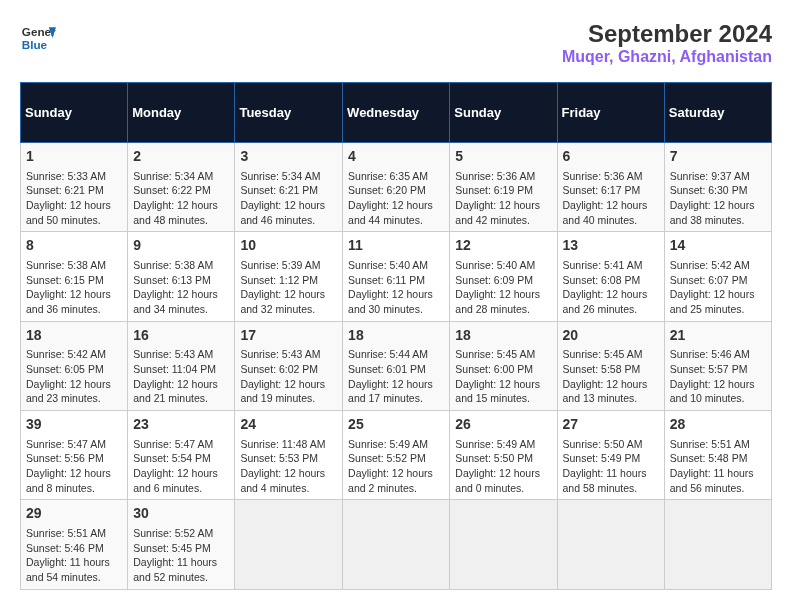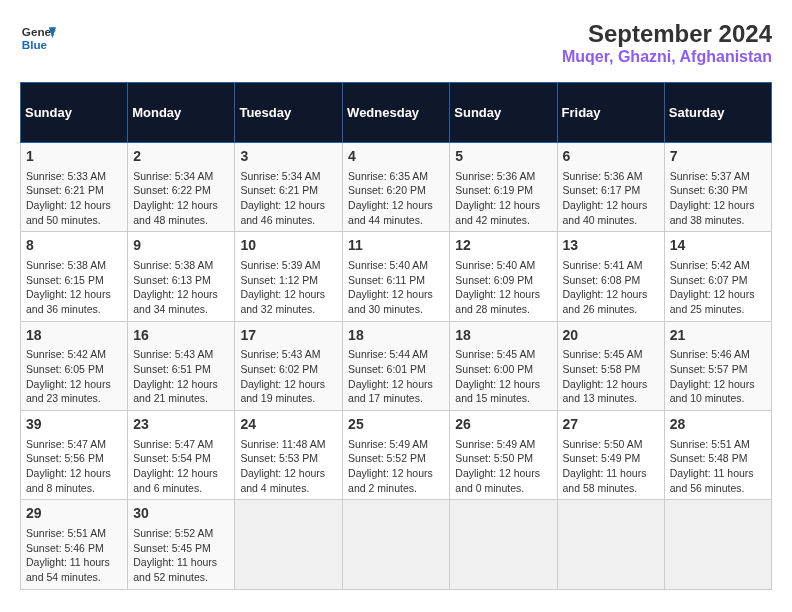--- a/index.html
+++ b/index.html
@@ -145,21 +145,21 @@
         </td>
         <td>
           <span class="day-num">6</span>
           <div class="cell-text">Sunrise: 5:36 AM</div>
           <div class="cell-text">Sunset: 6:17 PM</div>
           <div class="cell-text">Daylight: 12 hours</div>
           <div class="cell-text">and 40 minutes.</div>
         </td>
         <td>
           <span class="day-num">7</span>
-          <div class="cell-text">Sunrise: 5:37 AM</div>
+          <div class="cell-text">Sunrise: 9:37 AM</div>
           <div class="cell-text">Sunset: 6:30 PM</div>
           <div class="cell-text">Daylight: 12 hours</div>
           <div class="cell-text">and 38 minutes.</div>
         </td>
       </tr>
       <tr>
         <td>
           <span class="day-num">8</span>
           <div class="cell-text">Sunrise: 5:38 AM</div>
           <div class="cell-text">Sunset: 6:15 PM</div>
@@ -213,21 +213,21 @@
         <td>
           <span class="day-num">18</span>
           <div class="cell-text">Sunrise: 5:42 AM</div>
           <div class="cell-text">Sunset: 6:05 PM</div>
           <div class="cell-text">Daylight: 12 hours</div>
           <div class="cell-text">and 23 minutes.</div>
         </td>
         <td>
           <span class="day-num">16</span>
           <div class="cell-text">Sunrise: 5:43 AM</div>
-          <div class="cell-text">Sunset: 6:51 PM</div>
+          <div class="cell-text">Sunset: 11:04 PM</div>
           <div class="cell-text">Daylight: 12 hours</div>
           <div class="cell-text">and 21 minutes.</div>
         </td>
         <td>
           <span class="day-num">17</span>
           <div class="cell-text">Sunrise: 5:43 AM</div>
           <div class="cell-text">Sunset: 6:02 PM</div>
           <div class="cell-text">Daylight: 12 hours</div>
           <div class="cell-text">and 19 minutes.</div>
         </td>

